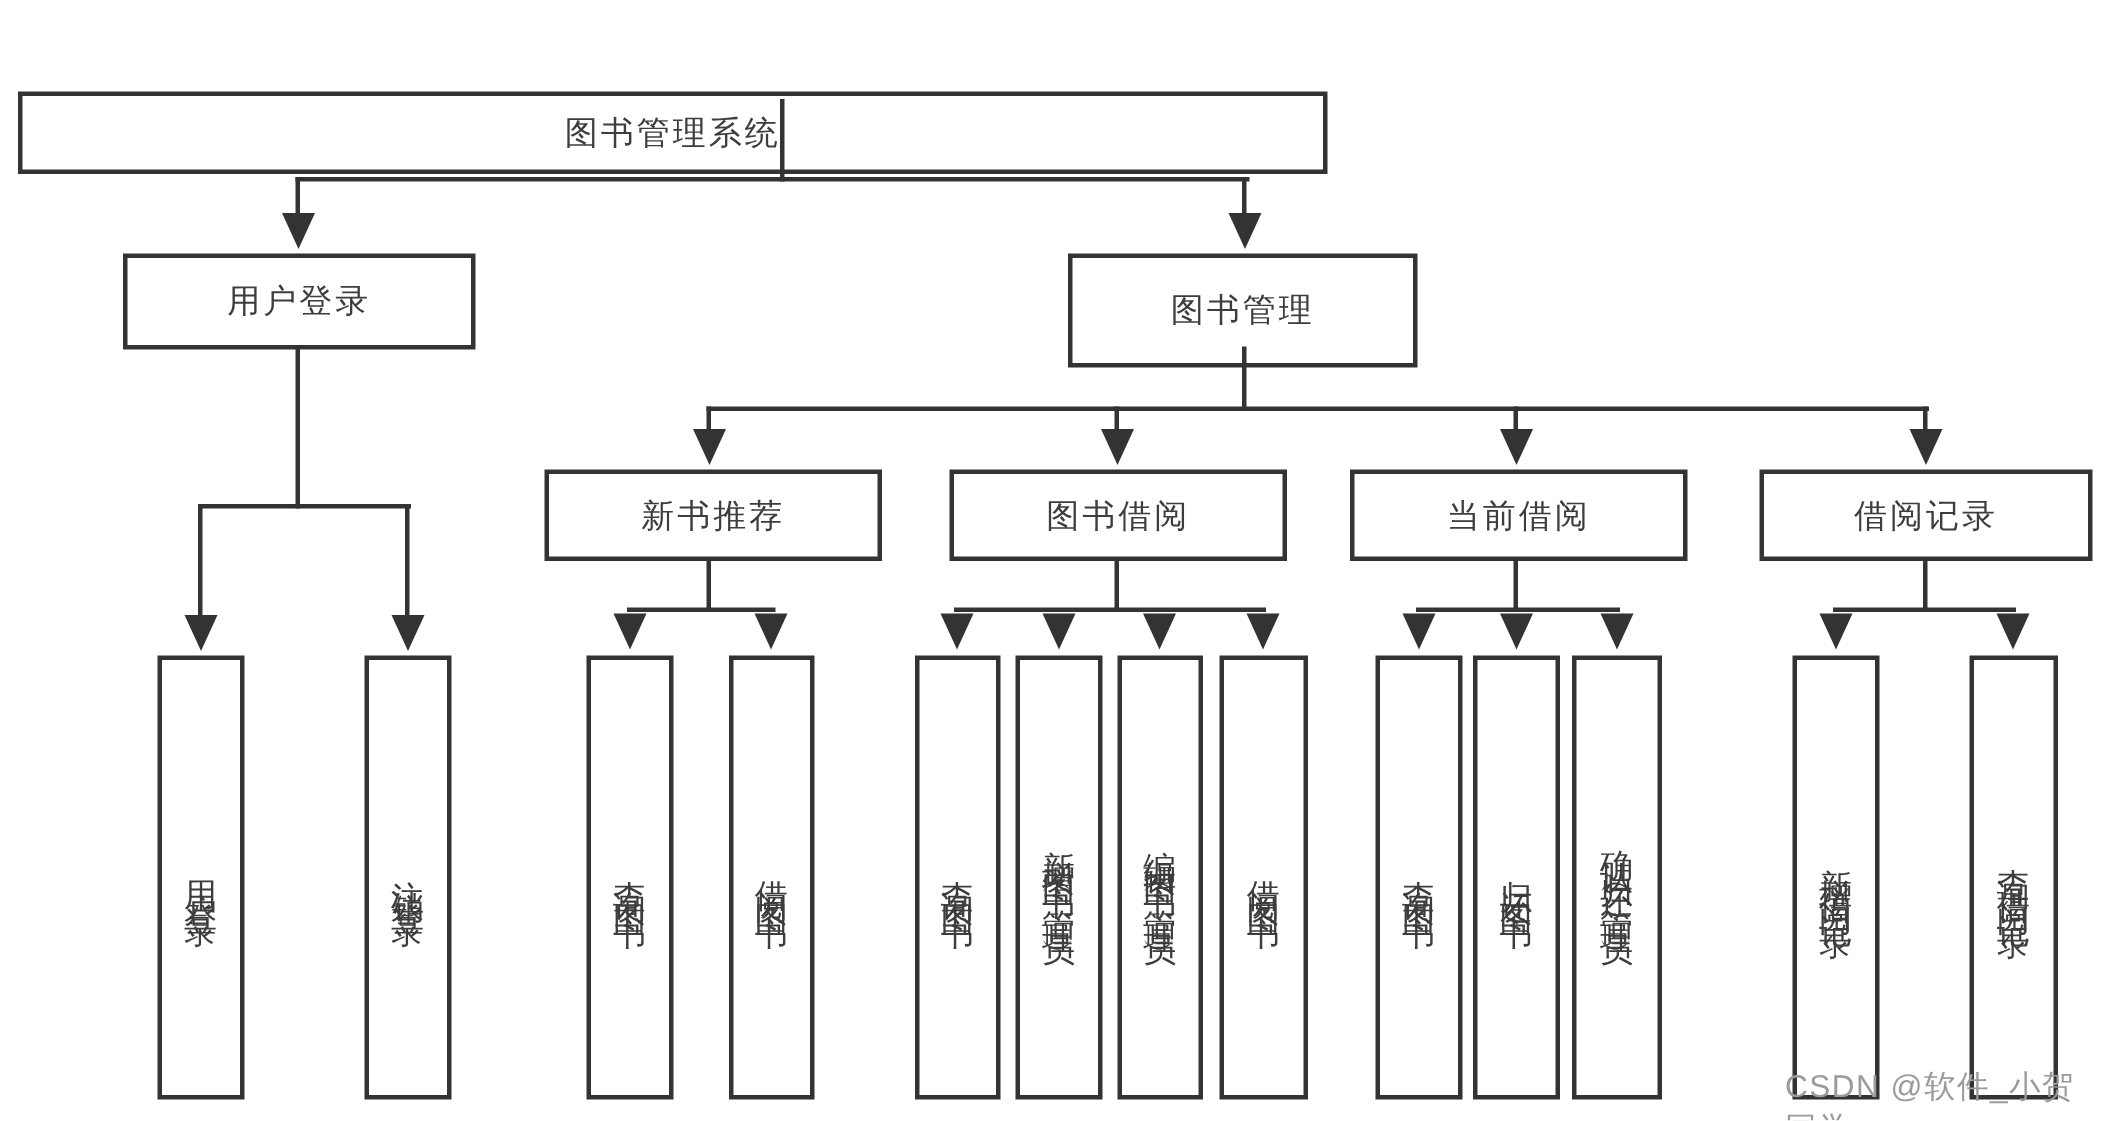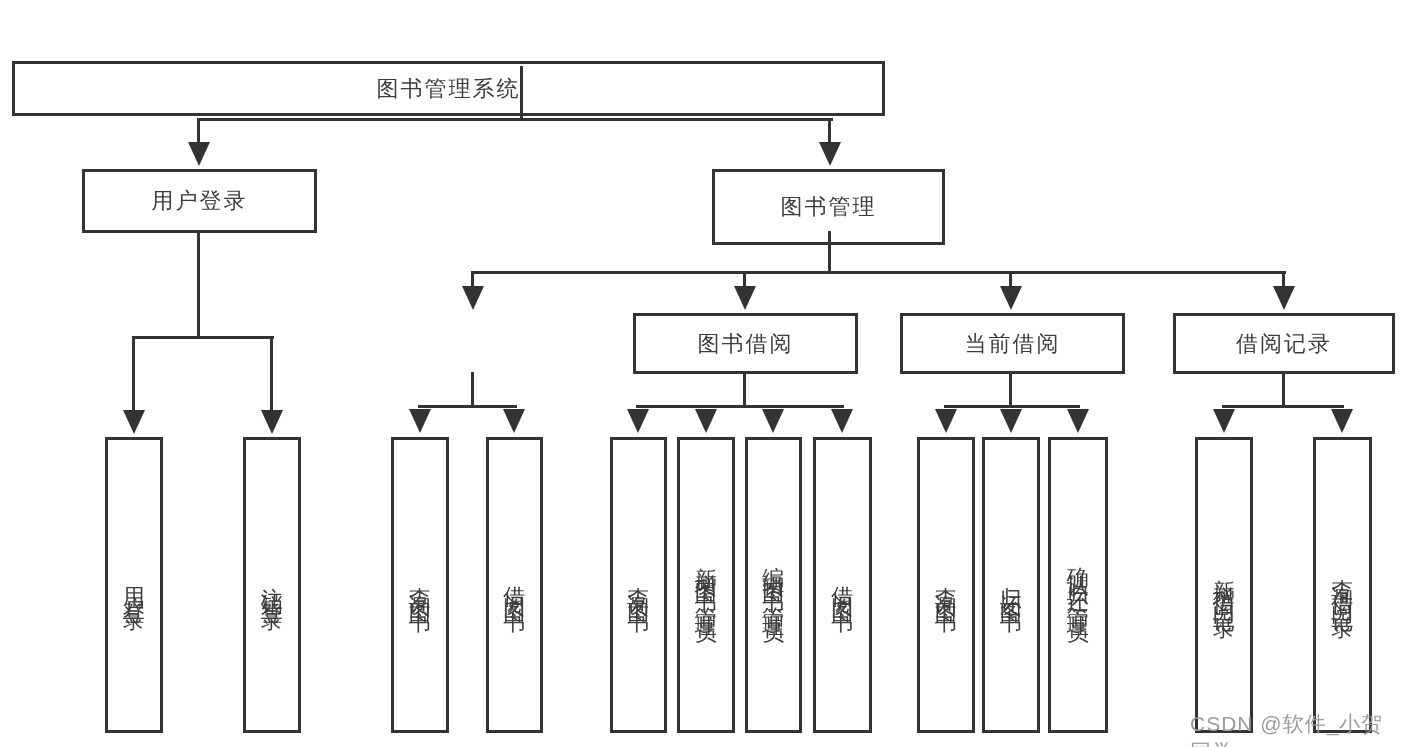--- a/index.html
+++ b/index.html
@@ -41,20 +41,23 @@
   </div>
 
   <div class="node" style="left:82px;top:169px;width:235px;height:64px;">
     <span>用户登录</span>
   </div>
 
   <div class="node" style="left:712px;top:169px;width:233px;height:76px;">
     <span>图书管理</span>
   </div>
 
+  <div class="node" style="left:363px;top:313px;width:225px;height:61px;">
+    <span>新书推荐</span>
+  </div>
 
   <div class="node" style="left:900px;top:313px;width:225px;height:61px;">
     <span>当前借阅</span>
   </div>
 
   <div class="node" style="left:633px;top:313px;width:225px;height:61px;">
     <span>图书借阅</span>
   </div>
 
   <div class="node" style="left:1173px;top:313px;width:222px;height:61px;">

